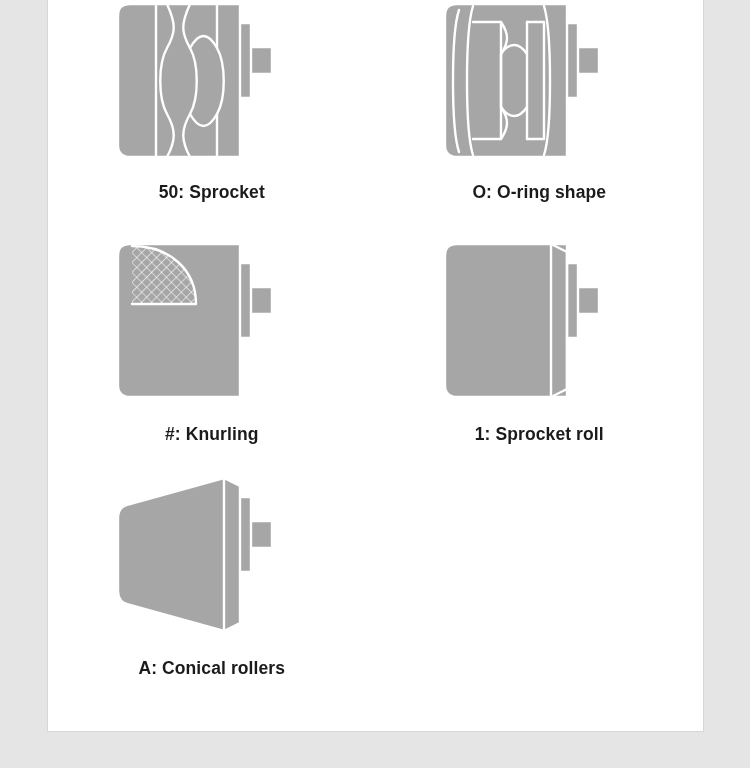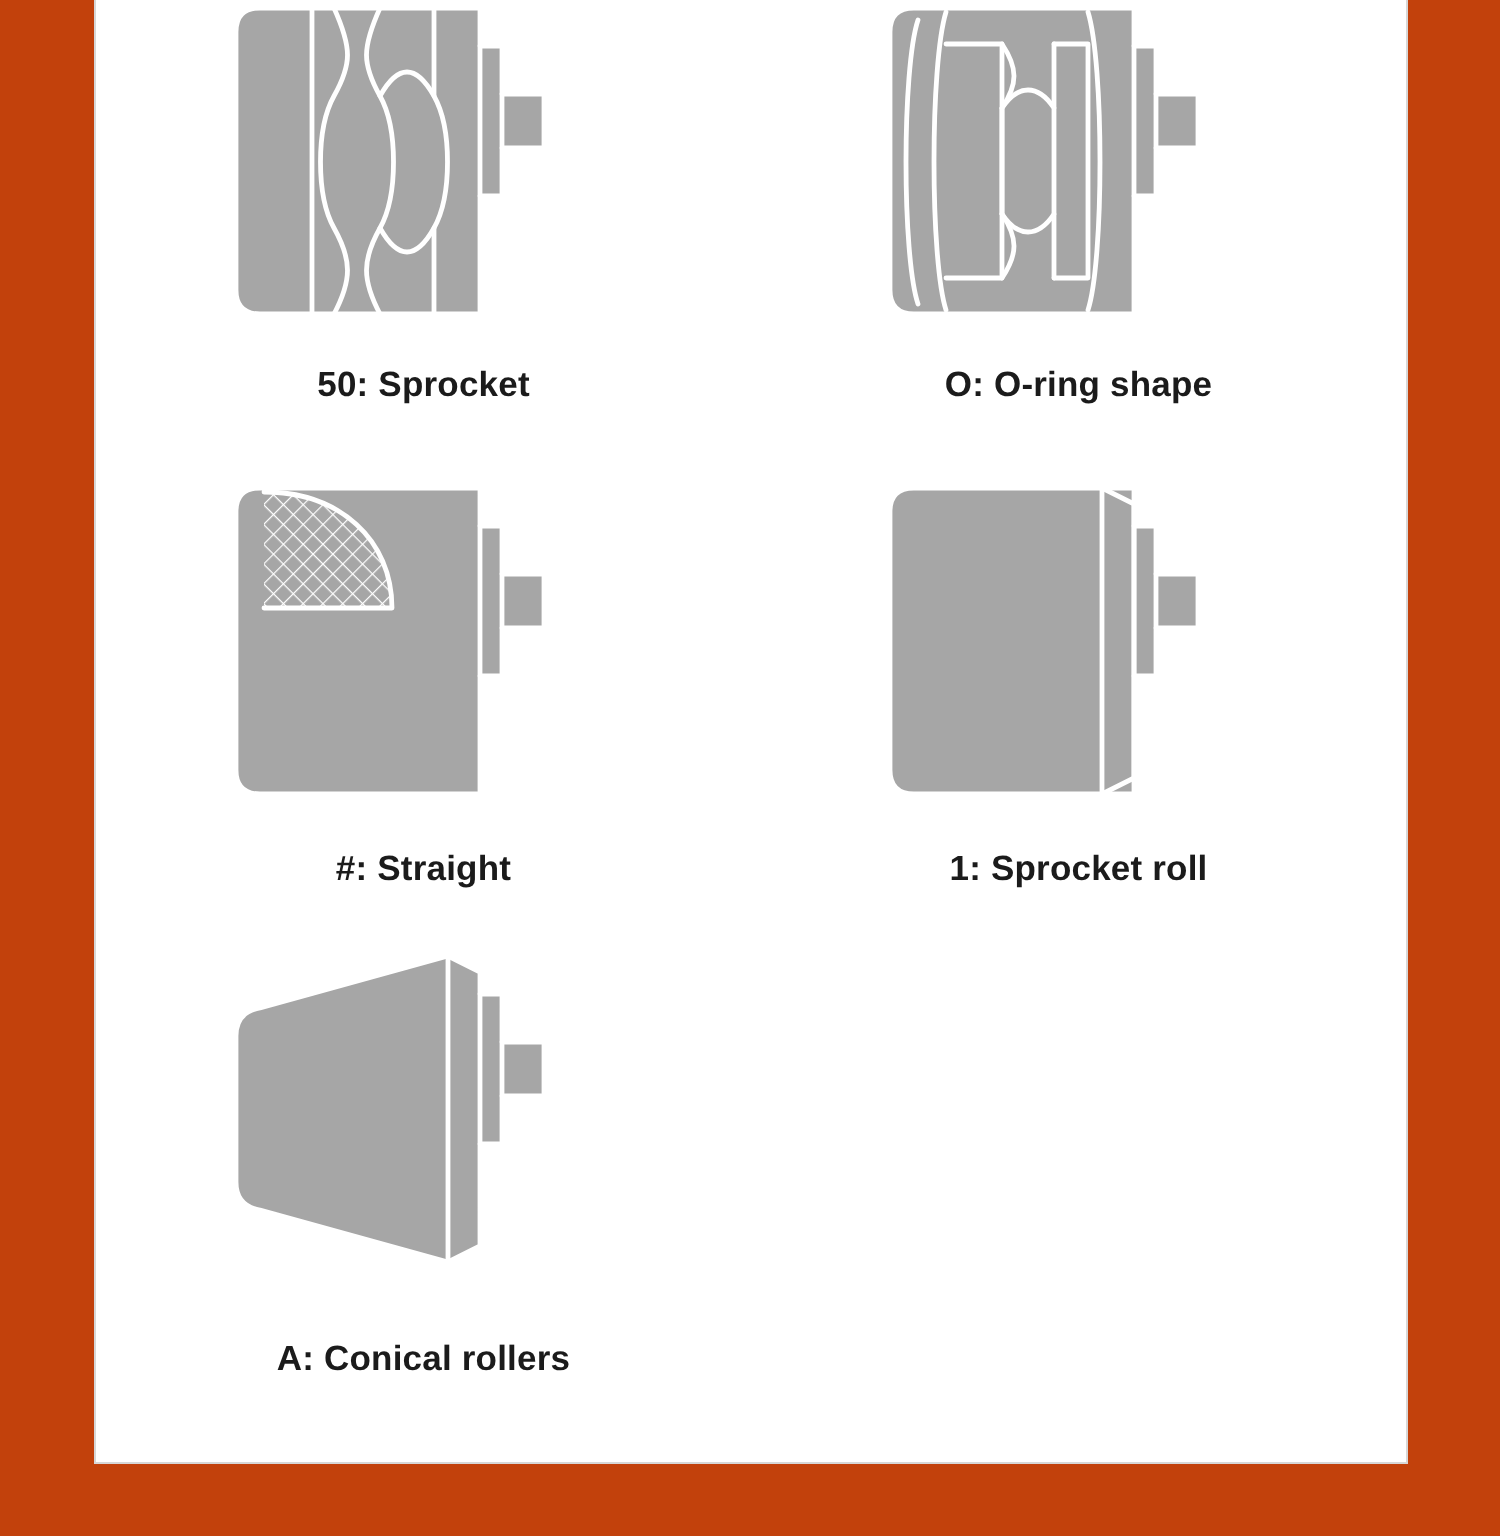--- a/index.html
+++ b/index.html
@@ -10,21 +10,21 @@
   body {
     width: 750px;
     height: 768px;
     font-family: "Liberation Sans", sans-serif;
     -webkit-font-smoothing: antialiased;
   }
   #page {
     position: relative;
     width: 750px;
     height: 768px;
-    background: #c2410c;
+    background: #e5e5e5;
     box-sizing: border-box;
   }
   #panel {
     position: absolute;
     left: 47px;
     top: 0px;
     width: 657px;
     height: 732px;
     border: 1px solid #d7d7d7;
     border-top: none;
@@ -70,21 +70,21 @@
     margin-top: 16px;
     text-align: center;
     white-space: nowrap;
   }
   
   .row1 .art { margin-top: 2px; }
   .row1 .caption { margin-top: 18px; }
   .row2 .art { margin-top: 10px; }
   .row2 .caption { margin-top: 20px; }
   .row3 .art { margin-top: 12px; }
-  .row3 .caption { margin-top: 31px; }
+  .row3 .caption { margin-top: 20px; }
   .shape-fill { fill: #a6a6a6; }
   .shape-line { fill: none; stroke: #ffffff; stroke-width: 2.4; stroke-linejoin: round; stroke-linecap: round; }
 </style>
 </head>
 <body>
 
 <div id="page">
   <div id="panel">
     <div id="grid">
 
@@ -141,21 +141,21 @@
             <path class="shape-fill" d="M6,14 Q6,2 18,2 L128,2 L128,21 L139,21 L139,45 L160,45 L160,72 L139,72 L139,96 L128,96 L128,155 L18,155 Q6,155 6,143 Z"></path>
             <g clip-path="url(#knurlclip)">
               <rect x="0" y="0" width="200" height="162" fill="url(#knurlpat)"></rect>
             </g>
             <path class="shape-line" d="M6,14 Q6,2 18,2 L128,2 L128,21 L139,21 L139,45 L160,45 L160,72 L139,72 L139,96 L128,96 L128,155 L18,155 Q6,155 6,143 Z"></path>
             <path class="shape-line" d="M20,4 C58,4 84,28 84,62 L20,62"></path>
             <path class="shape-line" d="M128,21 L128,96"></path>
             <path class="shape-line" d="M139,45 L139,72"></path>
           </svg>
         </div>
-        <div class="caption">#: Straight</div>
+        <div class="caption">#: Knurling</div>
       </div>
 
       <div class="cell row2">
         <div class="art">
           <svg viewBox="0 0 200 162" xmlns="http://www.w3.org/2000/svg">
             <path class="shape-fill" d="M6,14 Q6,2 18,2 L128,2 L128,21 L139,21 L139,45 L160,45 L160,72 L139,72 L139,96 L128,96 L128,155 L18,155 Q6,155 6,143 Z"></path>
             <path class="shape-line" d="M6,14 Q6,2 18,2 L128,2 L128,21 L139,21 L139,45 L160,45 L160,72 L139,72 L139,96 L128,96 L128,155 L18,155 Q6,155 6,143 Z"></path>
             <path class="shape-line" d="M112,2 L112,155"></path>
             <path class="shape-line" d="M112,2 L128,10 L128,147 L112,155"></path>
             <path class="shape-line" d="M128,21 L128,96"></path>

